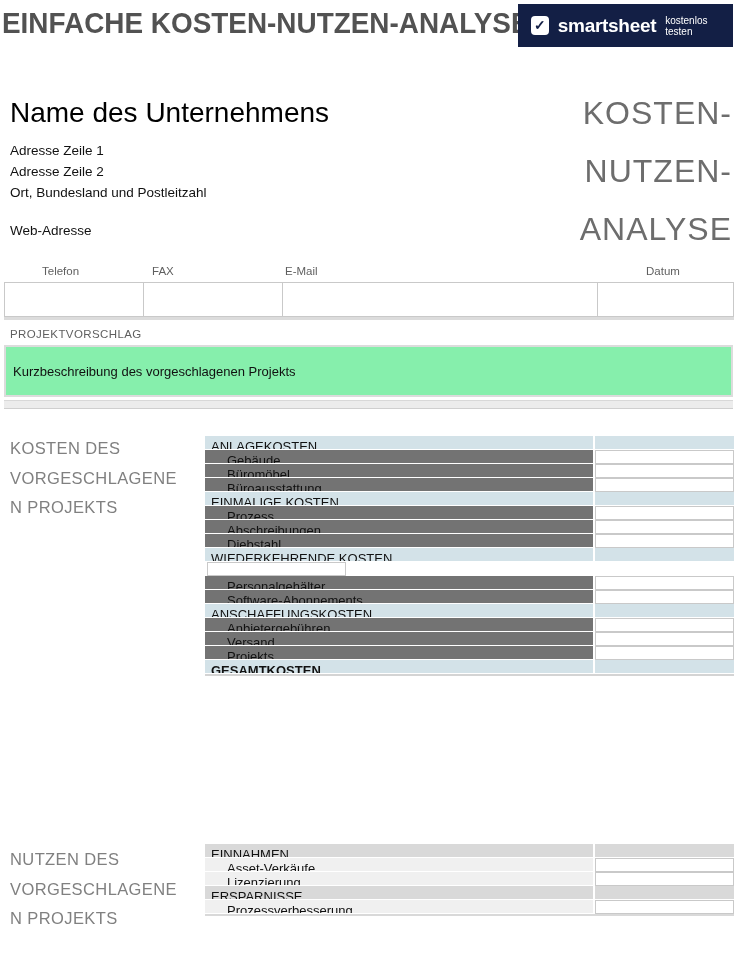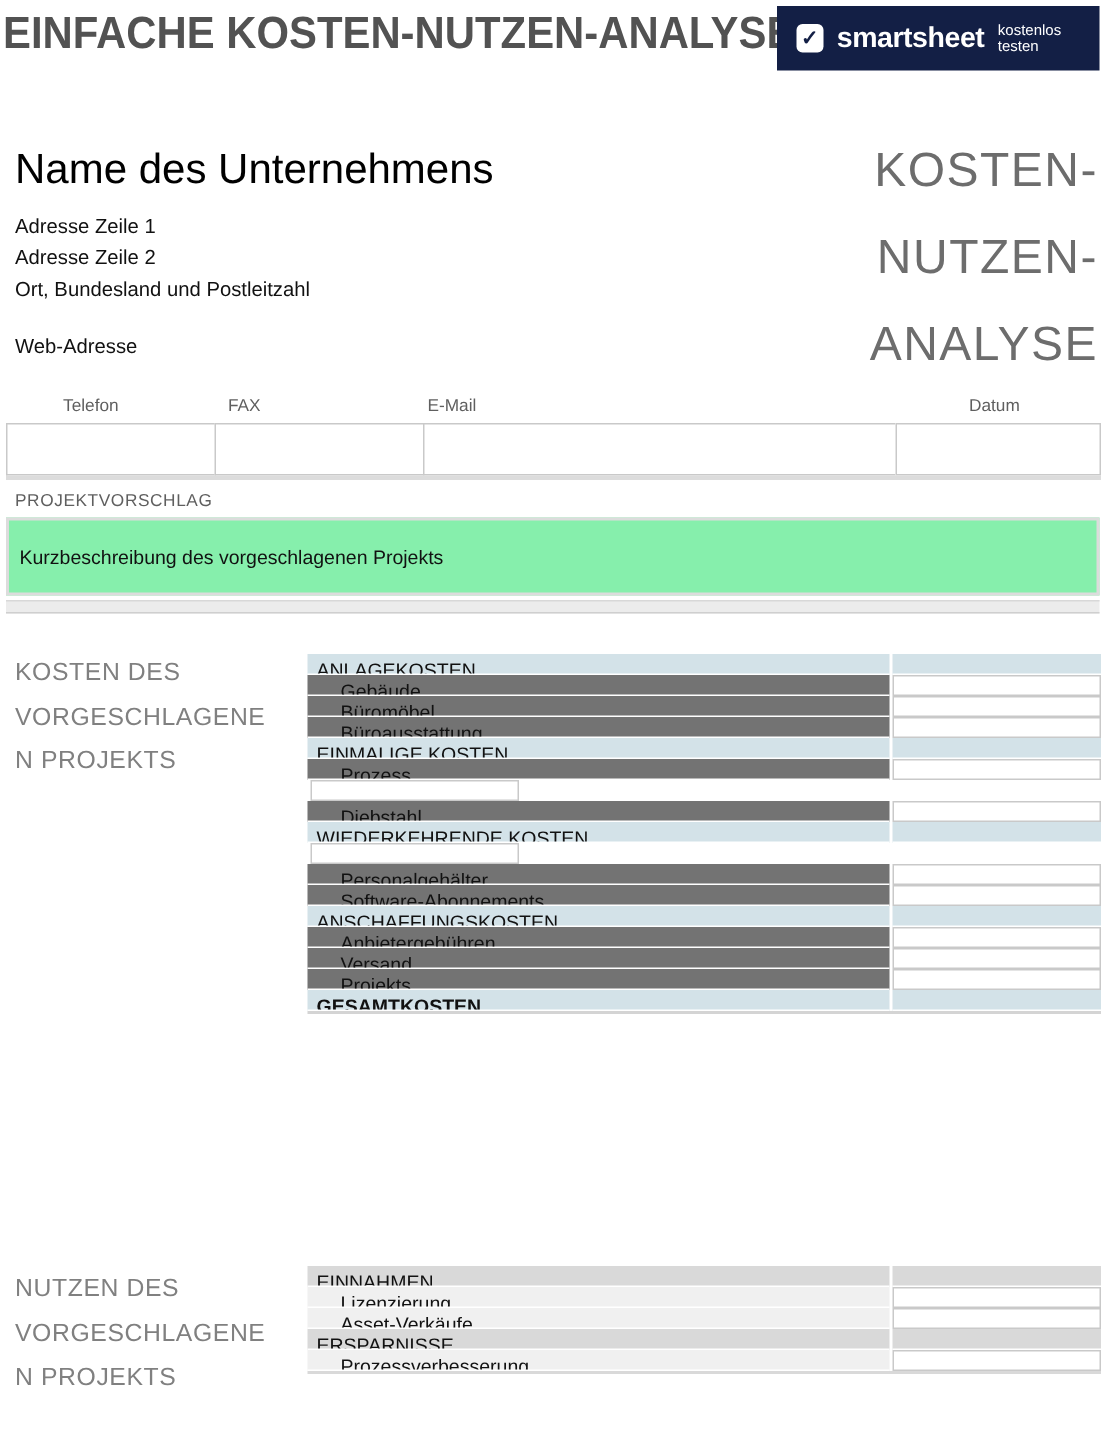--- a/index.html
+++ b/index.html
@@ -145,20 +145,21 @@
     </div>
     <div class="trow header">
       <div class="tlabel">EINMALIGE KOSTEN</div>
       <div class="tvalue"></div>
     </div>
     <div class="trow item">
       <div class="tlabel">Prozess</div>
       <div class="tvalue"></div>
     </div>
     <div class="trow item">
+      <div class="tlabel">Abschreibungen</div>
       <div class="tvalue"></div>
     </div>
     <div class="trow item">
       <div class="tlabel">Diebstahl</div>
       <div class="tvalue"></div>
     </div>
     <div class="trow header">
       <div class="tlabel">WIEDERKEHRENDE KOSTEN</div>
       <div class="tvalue"></div>
     </div>
@@ -199,27 +200,27 @@
   <div>NUTZEN DES</div>
   <div>VORGESCHLAGENE</div>
   <div>N PROJEKTS</div>
 </div>
 <div id="benefits-table" class="data-table benefits-table theme-gray">
     <div class="trow header">
       <div class="tlabel">EINNAHMEN</div>
       <div class="tvalue"></div>
     </div>
     <div class="trow item">
+      <div class="tlabel">Asset-Verkäufe</div>
+      <div class="tvalue"></div>
+    </div>
+    <div class="trow item">
       <div class="tlabel">Lizenzierung</div>
       <div class="tvalue"></div>
     </div>
-    <div class="trow item">
-      <div class="tlabel">Asset-Verkäufe</div>
-      <div class="tvalue"></div>
-    </div>
     <div class="trow header">
       <div class="tlabel">ERSPARNISSE</div>
       <div class="tvalue"></div>
     </div>
     <div class="trow item">
       <div class="tlabel">Prozessverbesserung</div>
       <div class="tvalue"></div>
     </div>
   </div>
 

